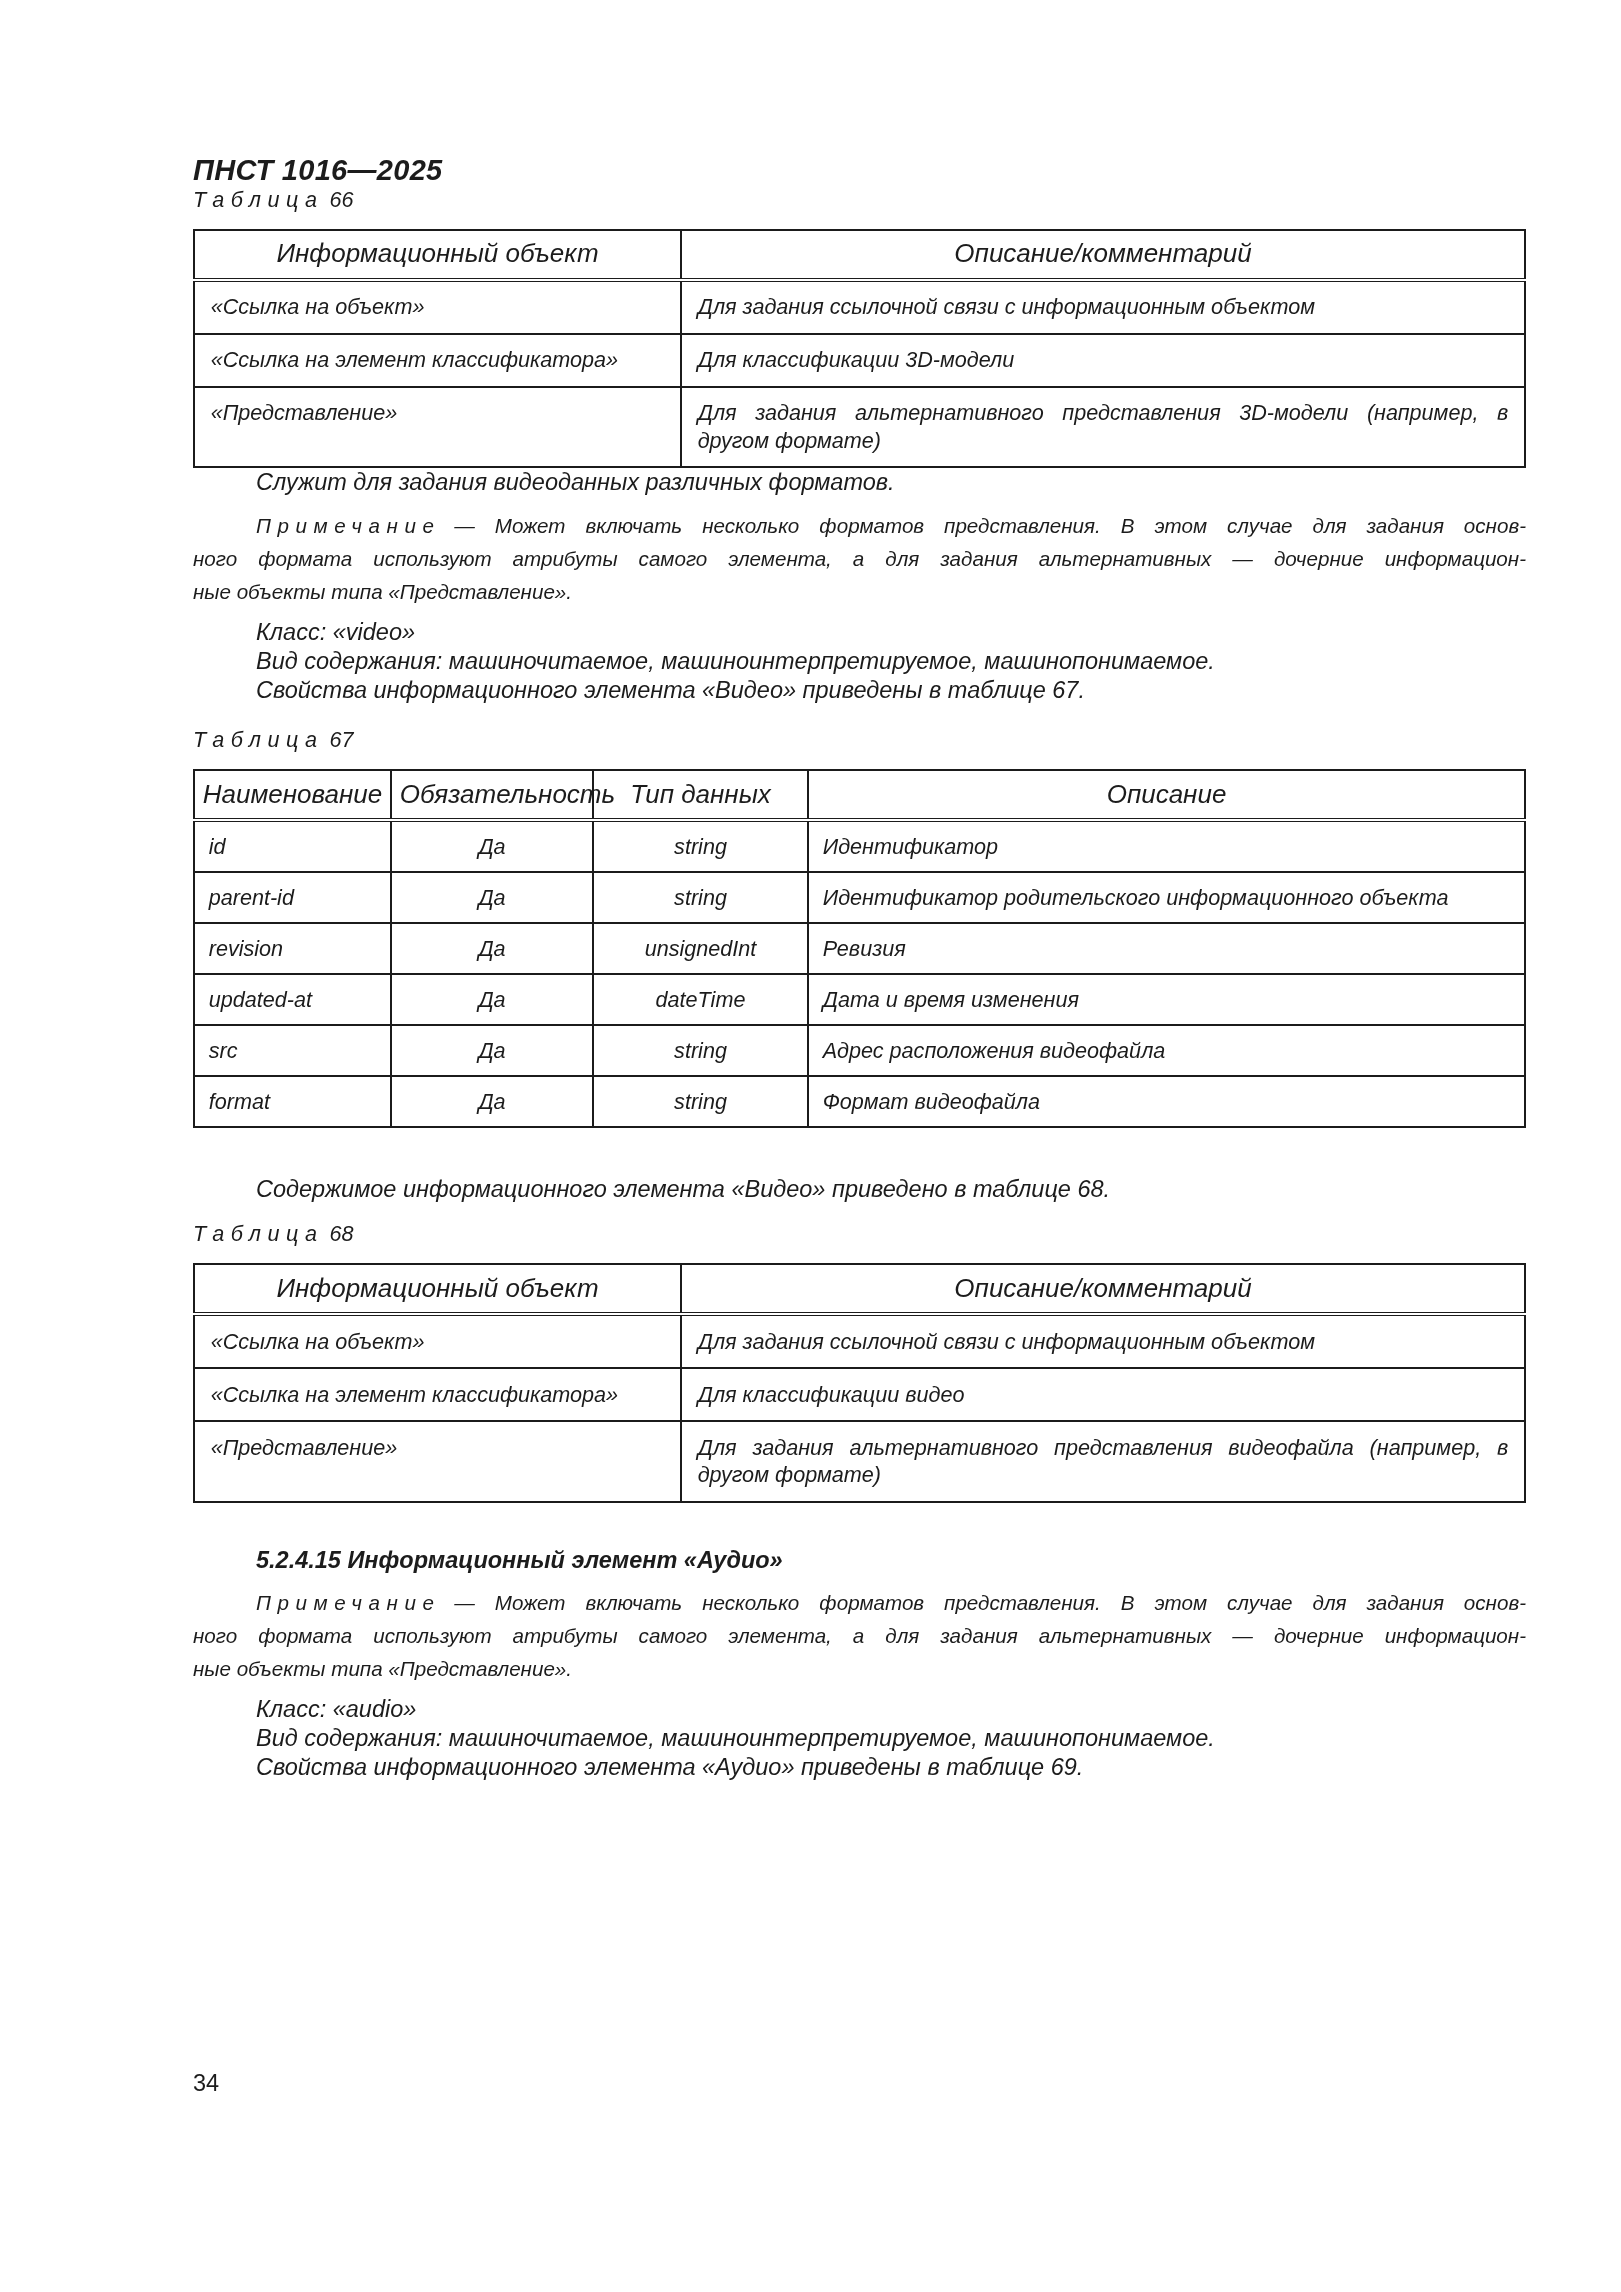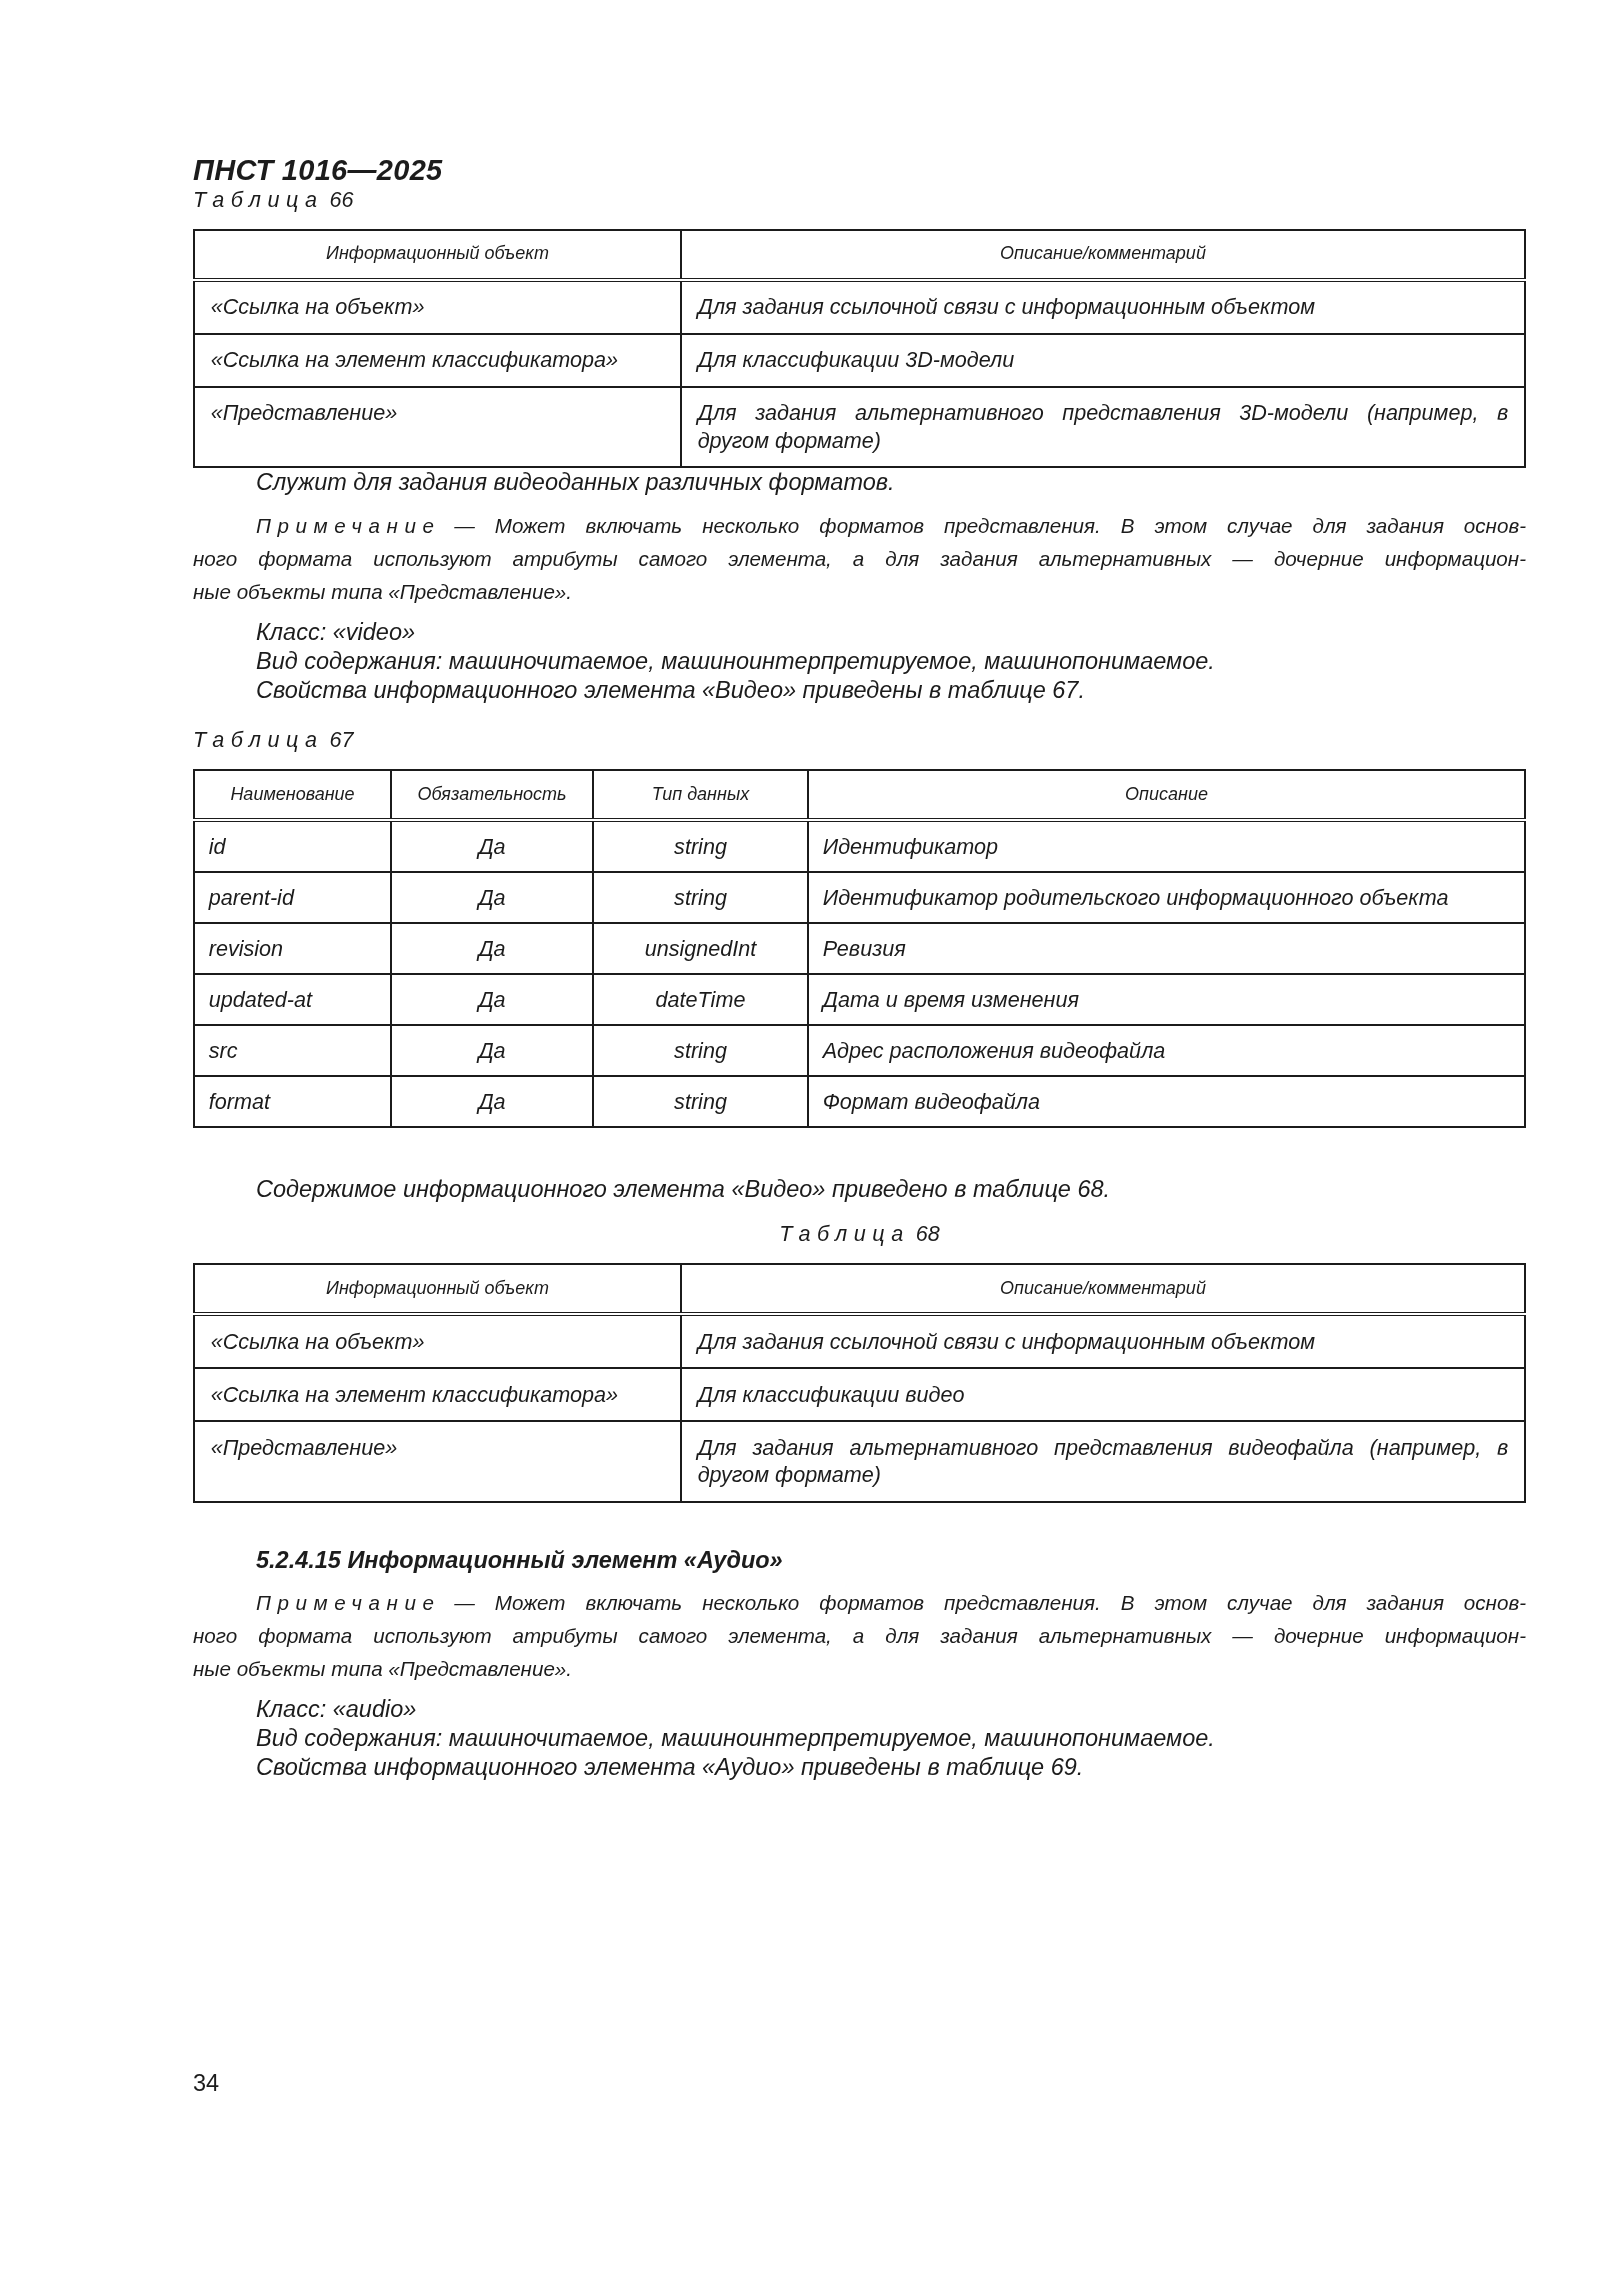--- a/index.html
+++ b/index.html
@@ -7,37 +7,37 @@
         font-family:"Liberation Sans", sans-serif;overflow:hidden;}
   .content{position:absolute;left:193px;top:154px;width:1333px;font-style:italic;}
   .doc-header{font-size:29px;font-weight:bold;letter-spacing:.01em;}
   .table-caption{font-size:21.6px;margin-bottom:15.7px;}
   .table-caption .cap-word{letter-spacing:.30em;}
   .table-caption .cap-num{margin-left:5.9px;}
   table{border-collapse:collapse;table-layout:fixed;width:1333px;
         border:2.9px solid #1b1b1b;}
   th,td{border:2px solid #1b1b1b;padding:11.8px 15.7px;vertical-align:top;
         font-size:21.6px;line-height:27.4px;}
-  thead th{border-bottom:4.9px double #1b1b1b;font-size:18px;font-weight:normal;
+  thead th{border-bottom:4.9px double #1b1b1b;font-size:26px;font-weight:normal;
         text-align:center;padding:9.8px 7.8px;vertical-align:middle;}
   td.c{text-align:center;}
   td.just{text-align:justify;}
   .t67 td{padding:10.8px 13.7px;}
   p{margin:0;font-size:23.5px;line-height:29px;}
   .sec-gap{margin-top:43px;}
   .indent{text-indent:63px;}
   .bold{font-weight:bold;}
   .note{margin-top:11.8px;font-size:20.6px;line-height:33px;}
   .note-line.fill{text-align:justify;text-align-last:justify;}
   .note-line:first-child{text-indent:63px;}
   .note-label{letter-spacing:.32em;margin-right:13.7px;}
   .after-note{margin-top:9.8px;}
   .cap-mid{margin-top:22.5px;}
   .between{margin-top:47px;}
-  .cap-t68{margin-top:17.6px;text-align:center;}
+  .cap-t68{margin-top:17.6px;}
   .page-number{position:absolute;left:193px;top:2070px;font-size:23.5px;}
 </style>
 </head>
 <body>
 
 <div class="page">
   <div class="content">
 
     <div class="doc-header">ПНСТ 1016—2025</div>
 

